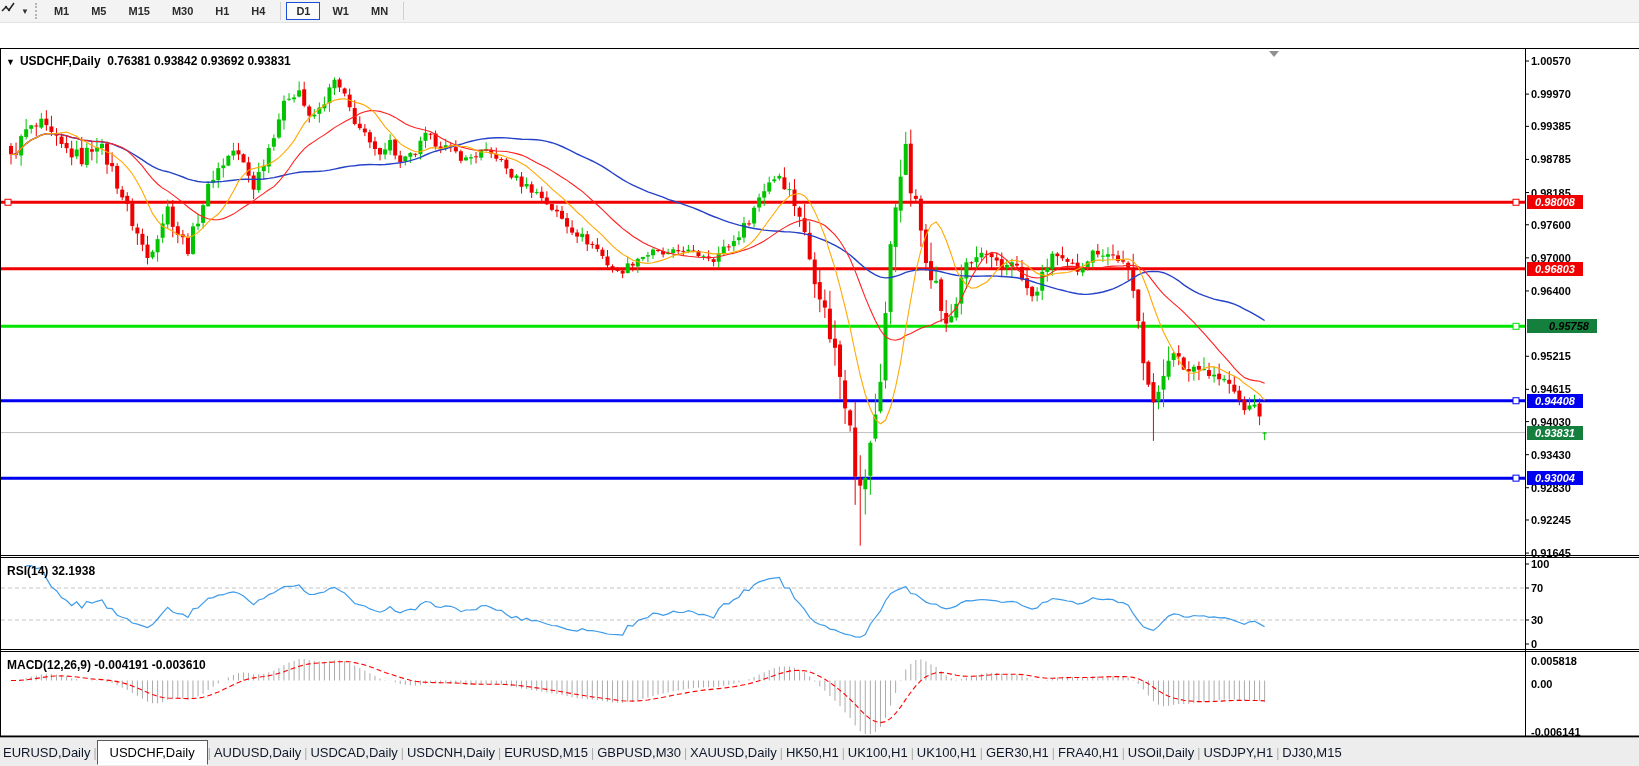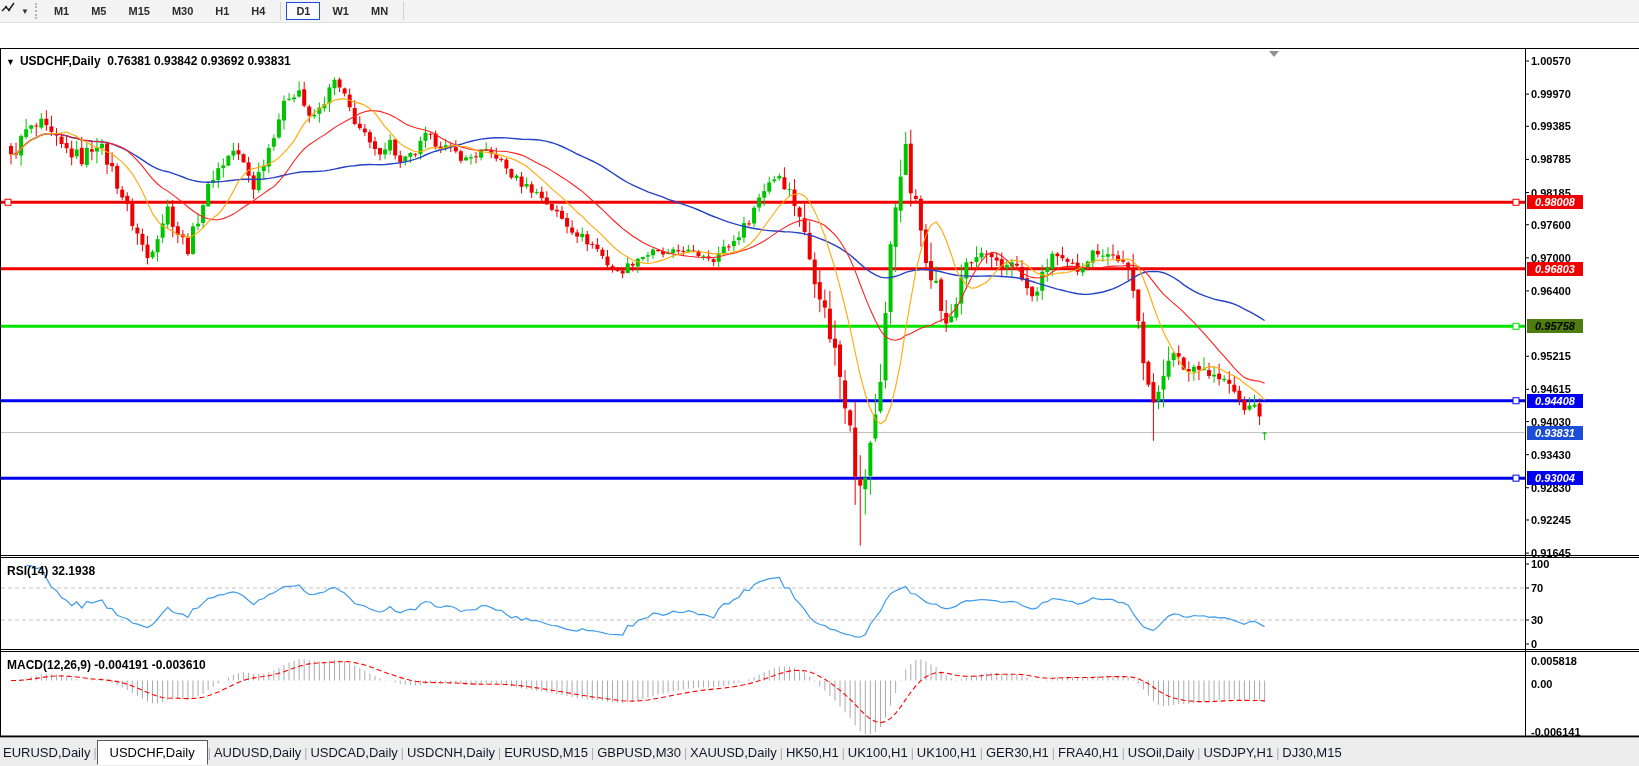--- a/index.html
+++ b/index.html
@@ -892,24 +892,24 @@
         <div class="pricelab" style="top: 266.922px;">0.96400</div>
         <div class="pricelab" style="top: 332.253px;">0.95215</div>
         <div class="pricelab" style="top: 365.331px;">0.94615</div>
         <div class="pricelab" style="top: 397.583px;">0.94030</div>
         <div class="pricelab" style="top: 430.662px;">0.93430</div>
         <div class="pricelab" style="top: 463.74px;">0.92830</div>
         <div class="pricelab" style="top: 495.992px;">0.92245</div>
         <div class="pricelab" style="top: 529.07px;">0.91645</div>
         <div class="pricetag" style="top: 178.272px; background: rgb(240, 0, 0); color: rgb(255, 255, 255);">0.98008</div>
         <div class="pricetag" style="top: 244.705px; background: rgb(240, 0, 0); color: rgb(255, 255, 255);">0.96803</div>
-        <div class="pricetag" style="top: 302.317px; background: #4d7c0f; color: rgb(0, 0, 0);">0.95758</div>
+        <div class="pricetag" style="top: 302.317px; background: #15803d; color: rgb(0, 0, 0); padding-left: 14px;">0.95758</div>
         <div class="pricetag" style="top: 376.743px; background: rgb(0, 0, 240); color: rgb(255, 255, 255);">0.94408</div>
         <div class="pricetag" style="top: 454.147px; background: rgb(0, 0, 240); color: rgb(255, 255, 255);">0.93004</div>
-        <div class="pricetag" style="top: 408.554px; background: #1d4ed8; color: rgb(255, 255, 255);">0.93831</div>
+        <div class="pricetag" style="top: 408.554px; background: #15803d; color: rgb(255, 255, 255);">0.93831</div>
         <div class="pricelab" style="top: 540px;">100</div>
         <div class="pricelab" style="top: 564px;">70</div>
         <div class="pricelab" style="top: 596px;">30</div>
         <div class="pricelab" style="top: 620px;">0</div>
         <div class="pricelab" style="top: 637px;">0.005818</div>
         <div class="pricelab" style="top: 659.526px;">0.00</div>
         <div class="pricelab" style="top: 708px;">-0.006141</div>
         <div class="datelab" style="left: 2px;">6 Jul 2019</div>
         <div class="datelab" style="left: 65.6px;">25 Jul 2019</div>
         <div class="datelab" style="left: 129.2px;">13 Aug 2019</div>

